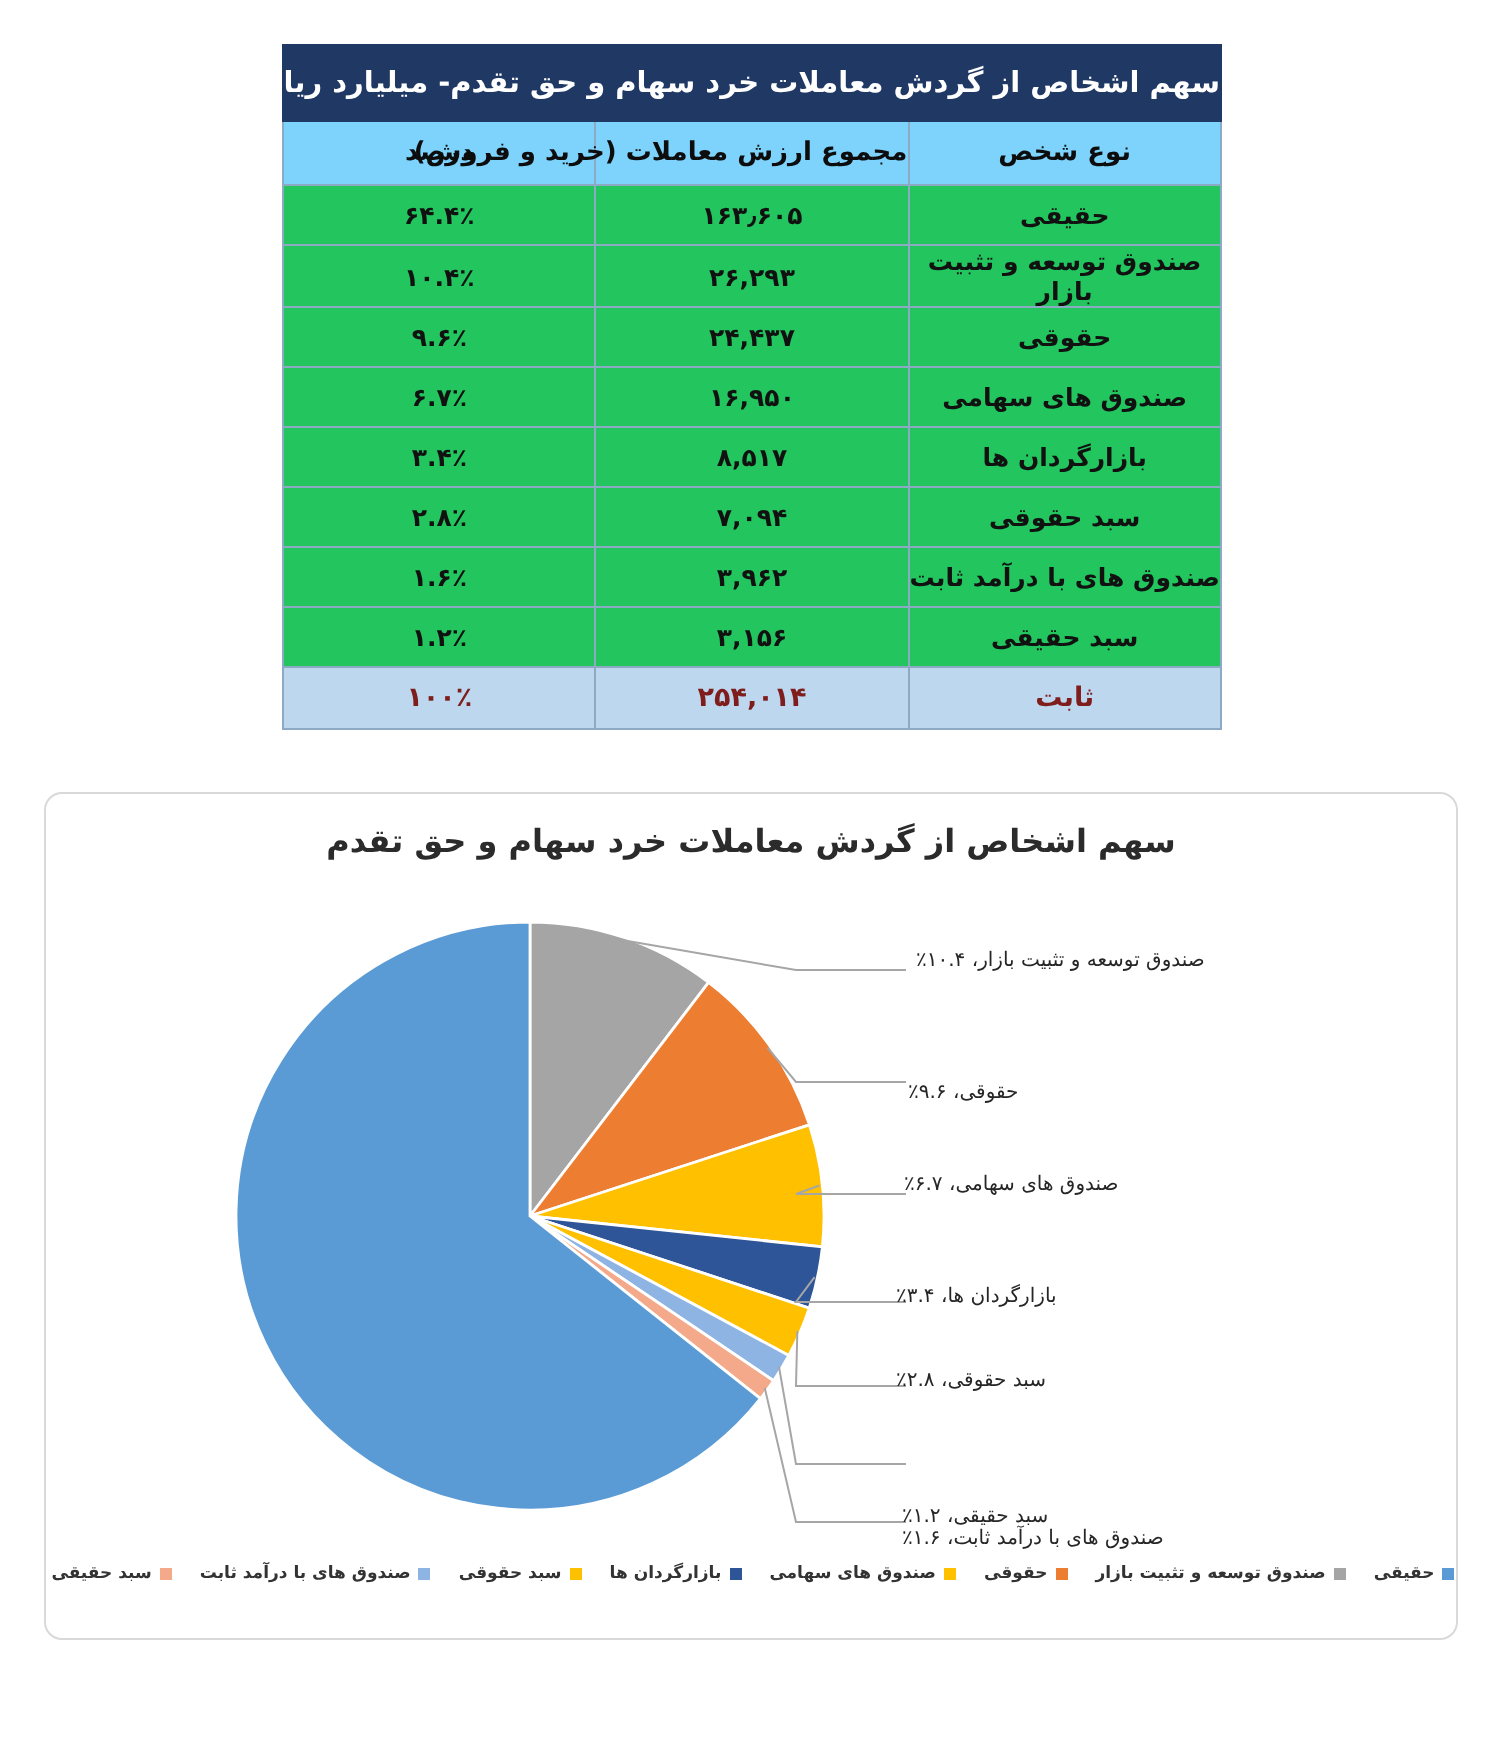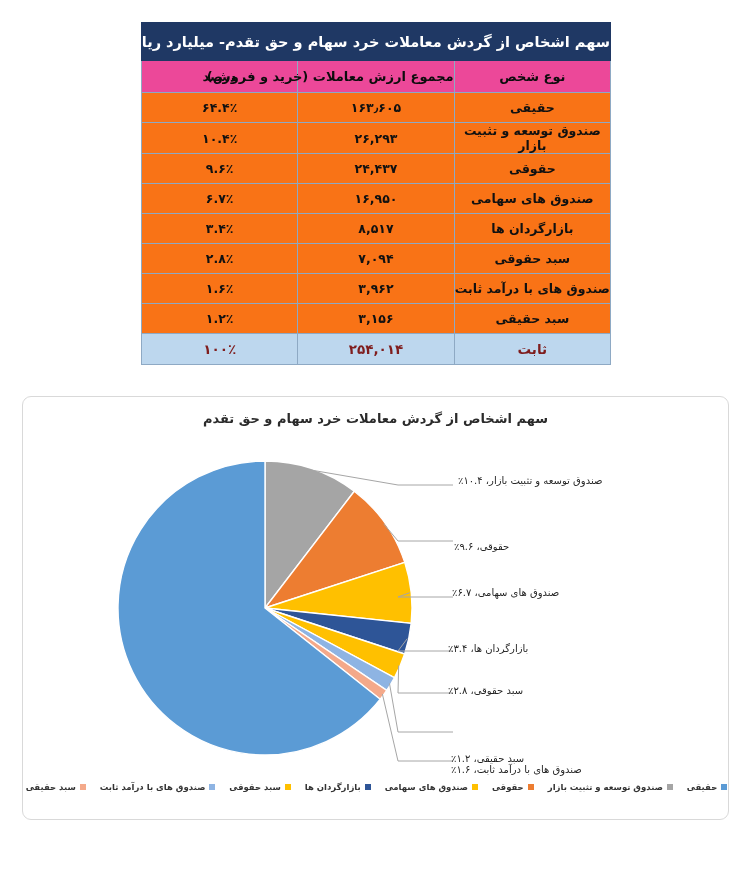--- a/index.html
+++ b/index.html
@@ -40,28 +40,28 @@
   .title-bar {
     background: #1f3864;
     color: #ffffff;
     font-size: 14.5px;
     height: 37px;
     letter-spacing: 0.1px;
     border: 1px solid #1f3864 !important;
     white-space: nowrap;
   }
   .col-head {
-    background: #ec4899;
+    background: #7dd3fc;
     color: #0d0d0d;
     font-size: 13px;
     height: 31px;
     white-space: nowrap;
   }
   .body-row td {
-    background: #f97316;
+    background: #22c55e;
     height: 29px;
     font-size: 12.5px;
     font-weight: normal;
     color: #111;
   }
   .total-row td {
     background: #bdd7ee;
     height: 30px;
     font-size: 13.5px;
     font-weight: bold;
@@ -82,21 +82,21 @@
     border-radius: 9px;
     background: #ffffff;
     box-sizing: border-box;
   }
   .chart-title {
     position: absolute;
     top: 14px;
     left: 0;
     width: 100%;
     text-align: center;
-    font-size: 13px;
+    font-size: 16px;
     font-weight: bold;
     color: #2b2b2b;
     direction: rtl;
   }
   .pie-holder {
     position: absolute;
     left: 0;
     top: 0;
     width: 707px;
     height: 424px;

